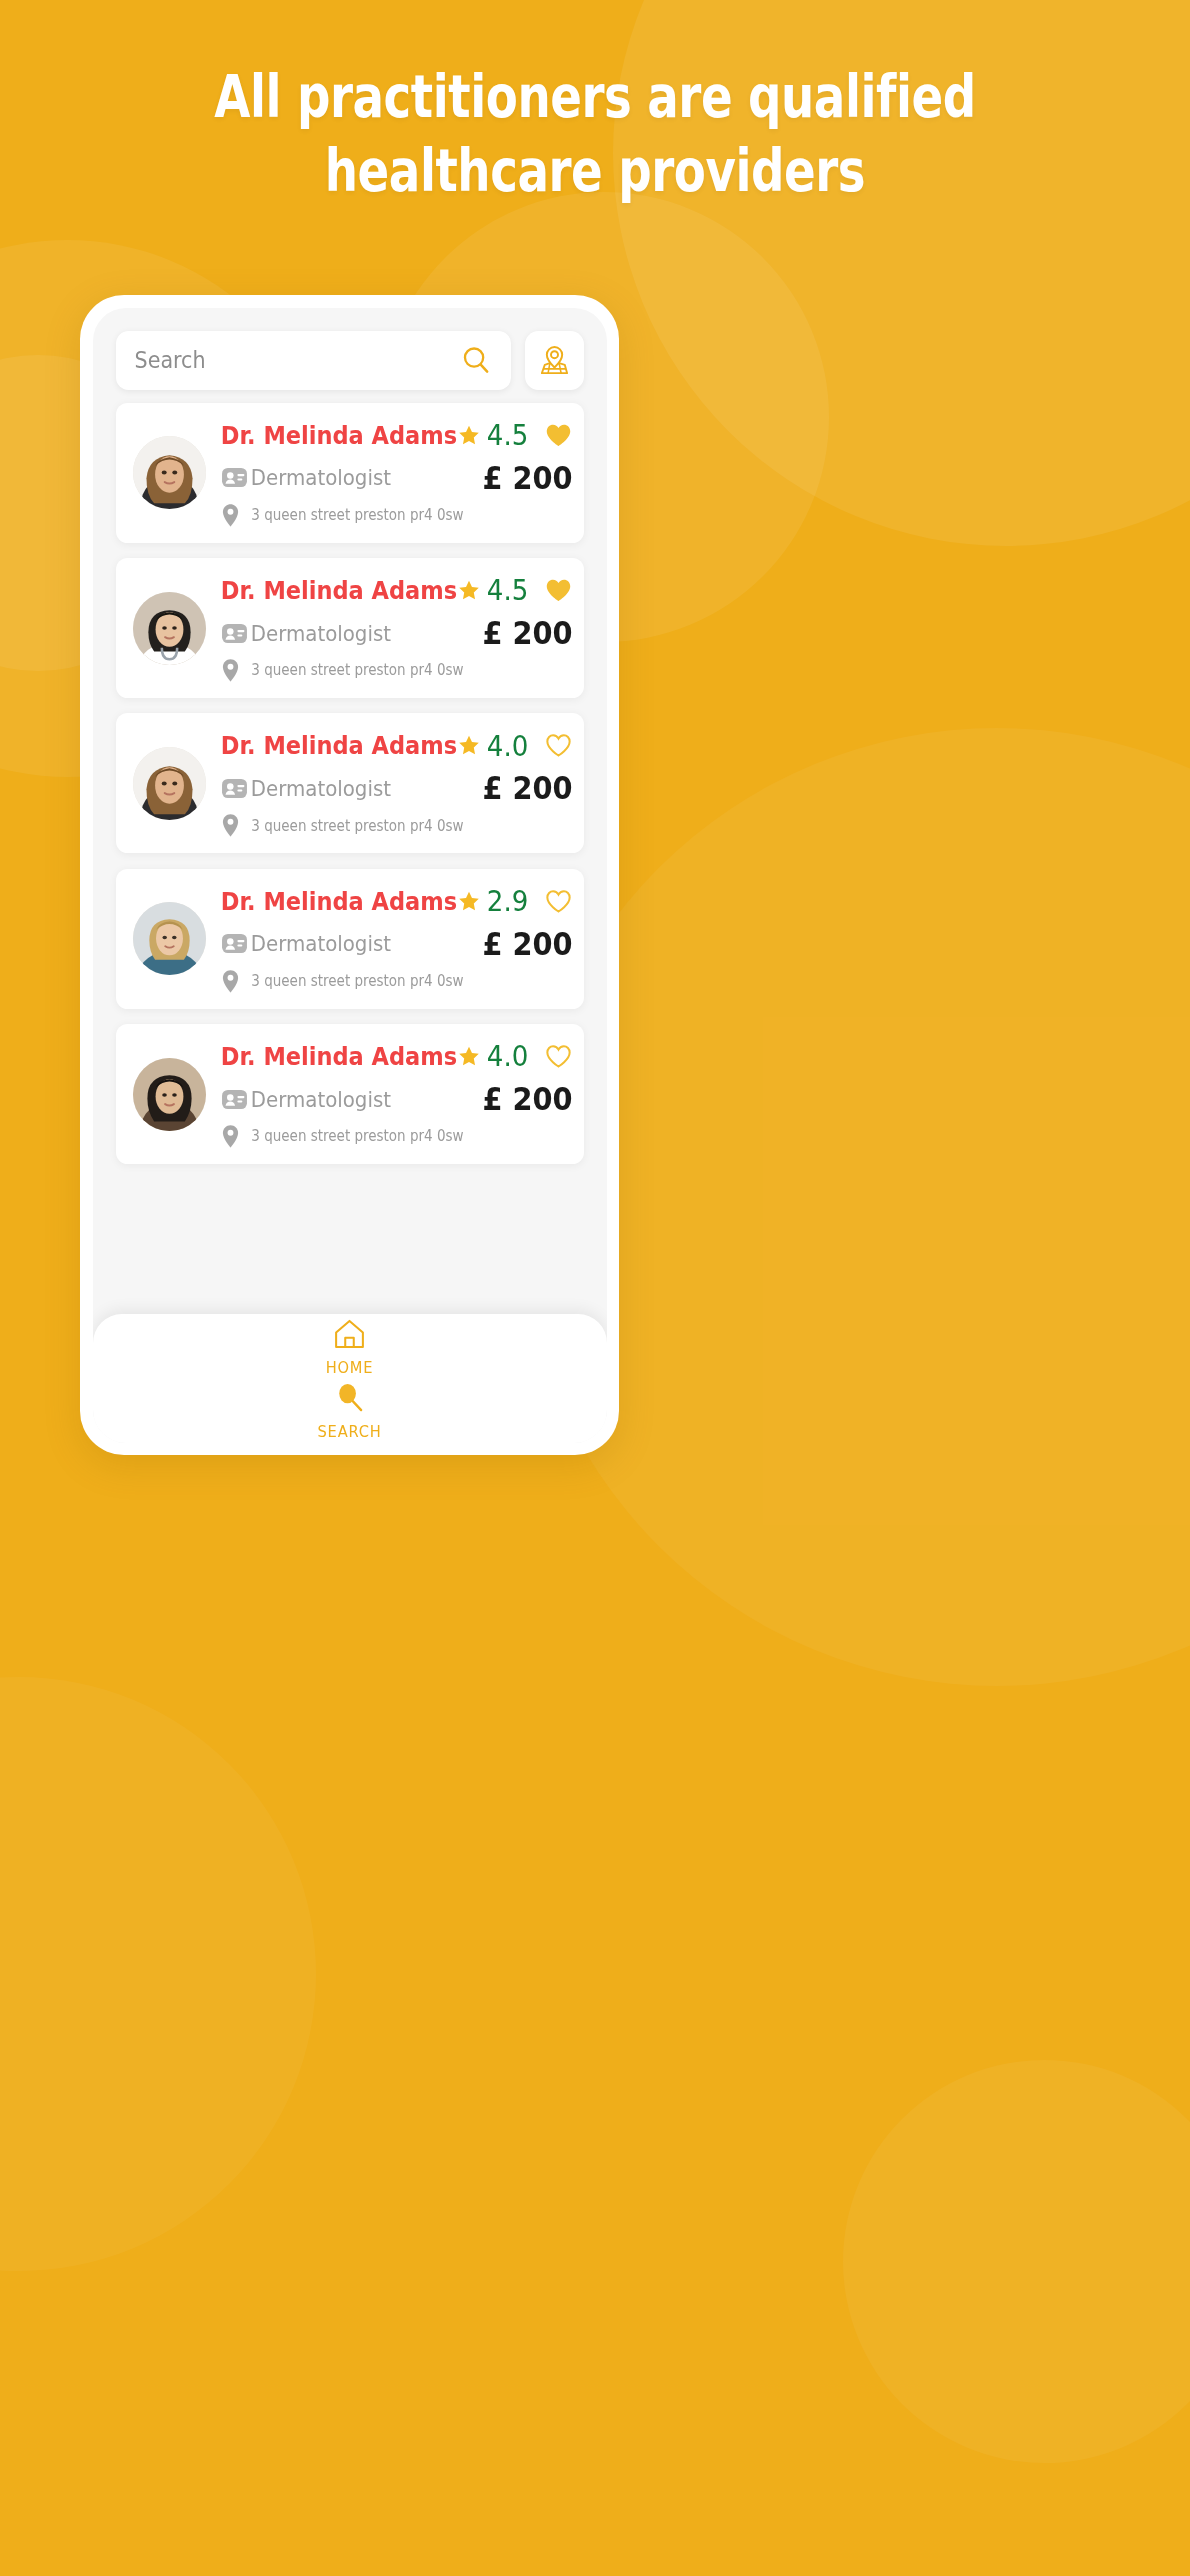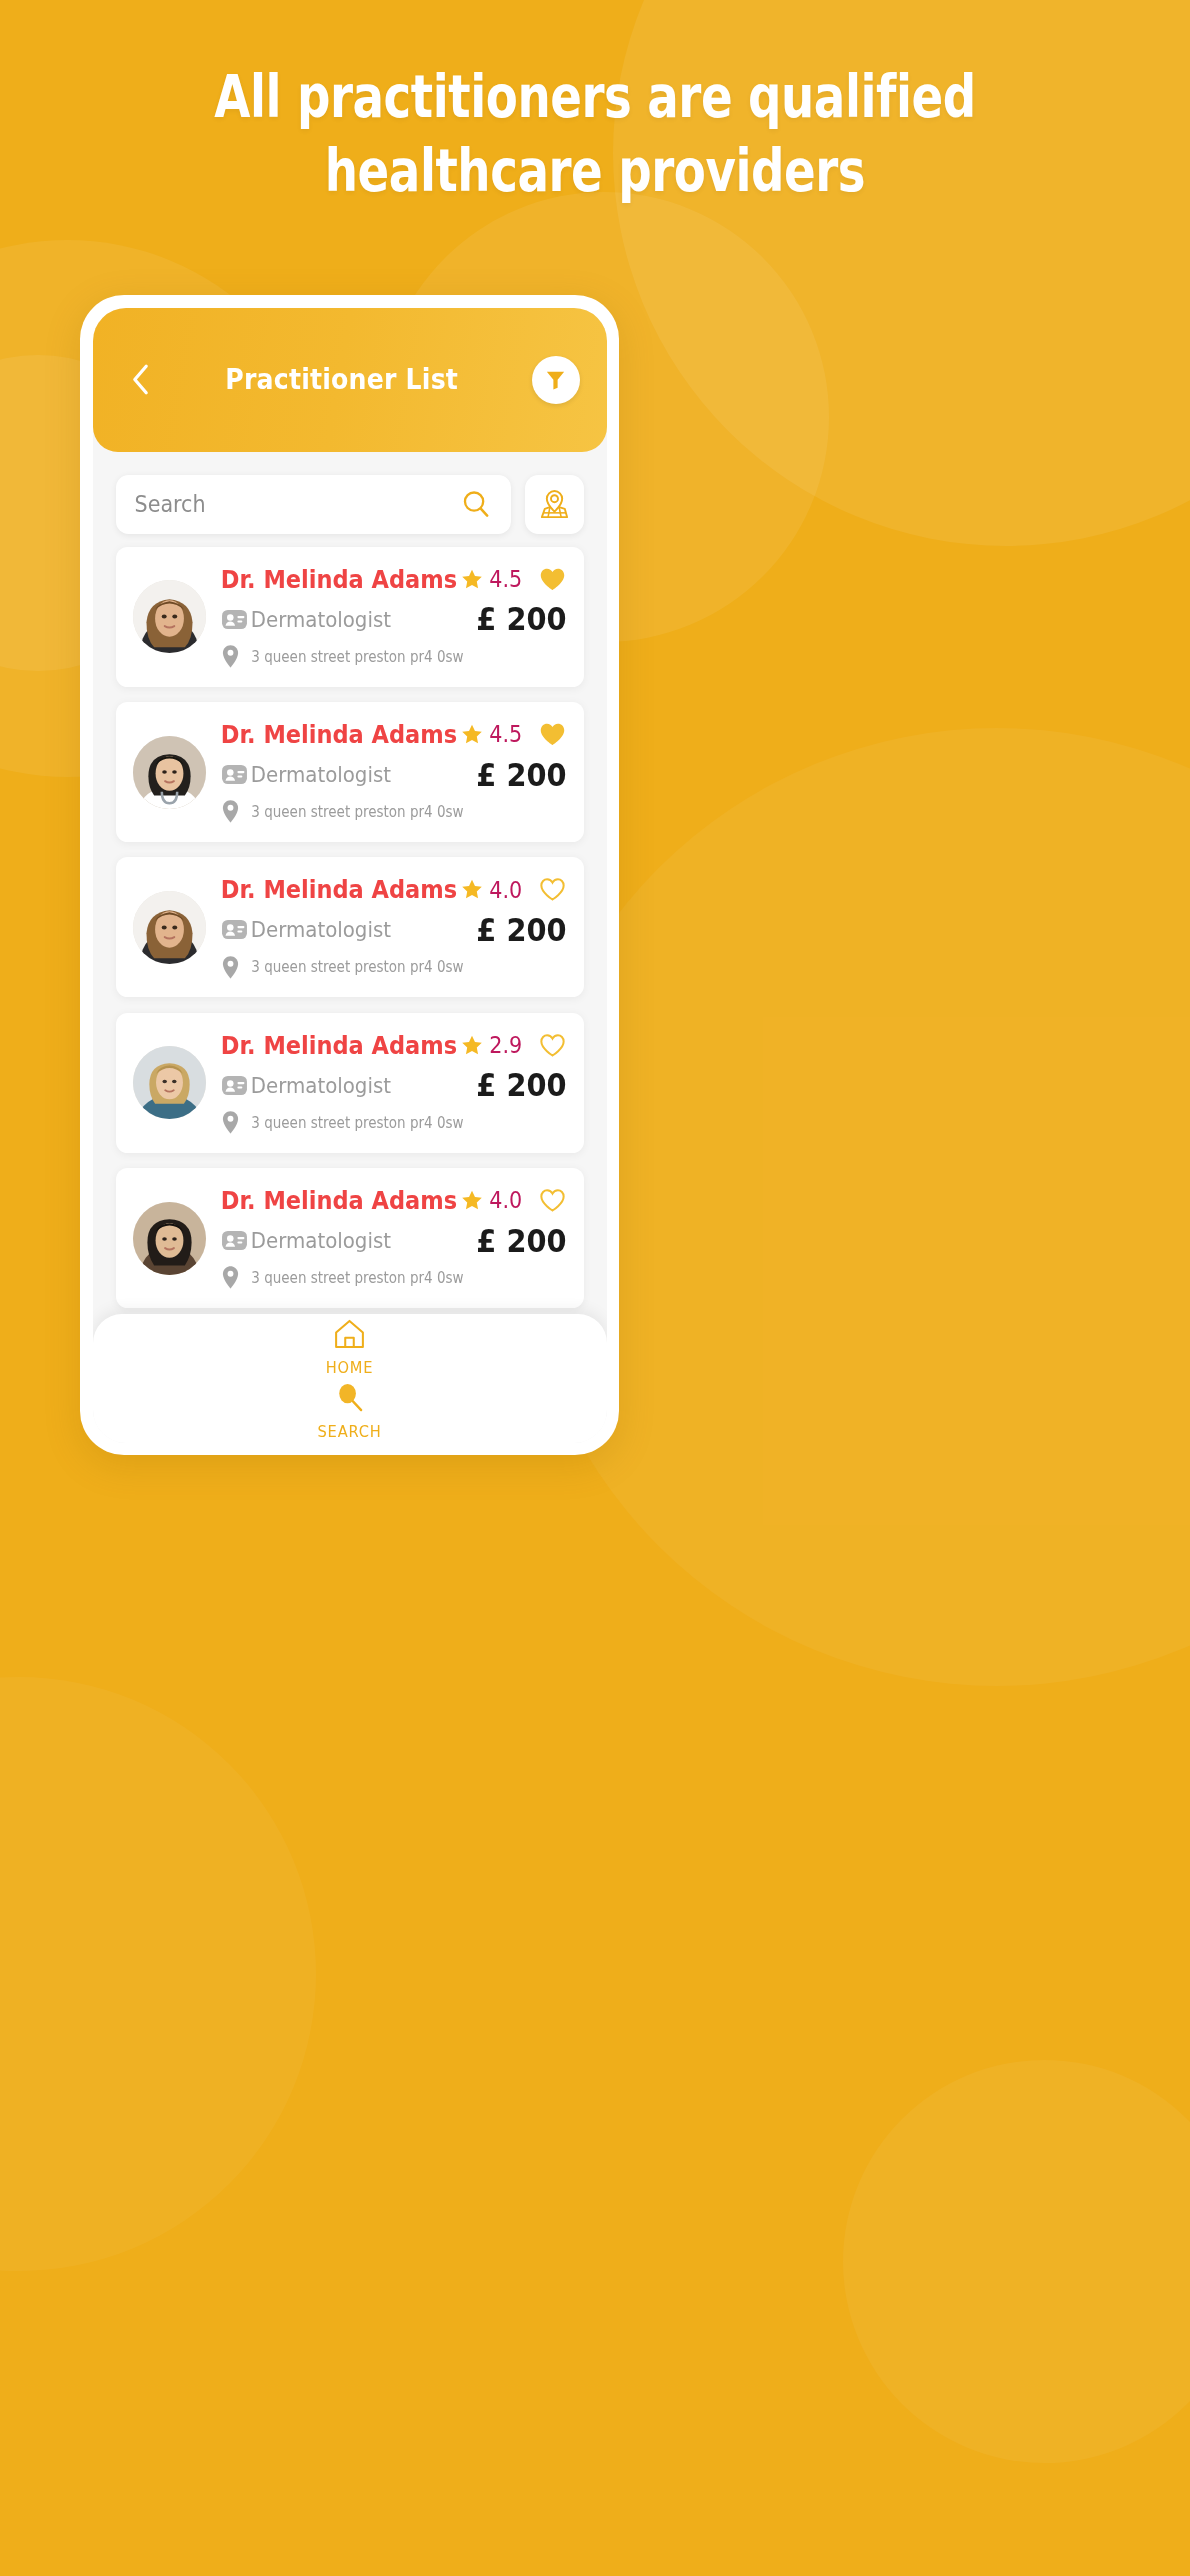--- a/index.html
+++ b/index.html
@@ -132,21 +132,21 @@
     height:100%;
   }
   .row-top { display:flex; align-items:center; margin-bottom:6.7px; }
   .doc-name {
     flex:1 1 auto; font-size:25px; font-weight:bold; color:#ef4444;
     font-family:"DejaVu Sans Condensed","Liberation Sans Narrow","Liberation Sans", sans-serif;
     white-space:nowrap;
   }
   .rating { display:flex; align-items:center; gap:5.8px; margin-right:15.3px; }
   .rating-val {
-    font-size:23px; color:#be185d; font-weight:500;
+    font-size:29px; color:#15803d; font-weight:500;
     font-family:"DejaVu Sans Condensed","Liberation Sans Narrow","Liberation Sans", sans-serif;
   }
   .heart { width:29px; height:27px; display:flex; align-items:center; justify-content:center; }
 
   .row-mid { display:flex; align-items:center; margin-bottom:5.8px; }
   .spec-wrap { flex:1 1 auto; display:flex; align-items:center; gap:3px; }
   .spec-text {
     font-size:22px; color:#9b9b9b;
     font-family:"DejaVu Sans Condensed","Liberation Sans Narrow","Liberation Sans", sans-serif;
   }
@@ -195,33 +195,20 @@
 <div class="bg-deco d7"></div>
 
 <div class="headline">
   <span class="ln">All practitioners are qualified</span>
   <span class="ln">healthcare providers</span>
 </div>
 
 <div class="phone">
   <div class="screen">
 
-    <div class="app-header">
-      <div class="back-btn">
-        <svg width="19" height="33" viewBox="0 0 20 34">
-          <path d="M16 3 L4 17 L16 31" fill="none" stroke="#FFFFFF" stroke-width="3.4" stroke-linecap="round" stroke-linejoin="round"></path>
-        </svg>
-      </div>
-      <div class="app-title">Practitioner List</div>
-      <div class="filter-btn">
-        <svg width="25" height="25" viewBox="0 0 26 26">
-          <path d="M4 5 H22 L15.2 13.2 V21.5 L10.8 23.5 V13.2 Z" fill="#EFAE1A"></path>
-        </svg>
-      </div>
-    </div>
 
     <div class="search-row">
       <div class="search-box">
         <input class="search-input" type="text" value="" placeholder="Search" style="">
         <svg width="31" height="31" viewBox="0 0 32 32">
           <circle cx="13.5" cy="13" r="9.4" fill="none" stroke="#EFAE1A" stroke-width="2.4"></circle>
           <line x1="20.4" y1="20.2" x2="27" y2="27.4" stroke="#EFAE1A" stroke-width="2.6" stroke-linecap="round"></line>
         </svg>
       </div>
       <div class="map-btn">

